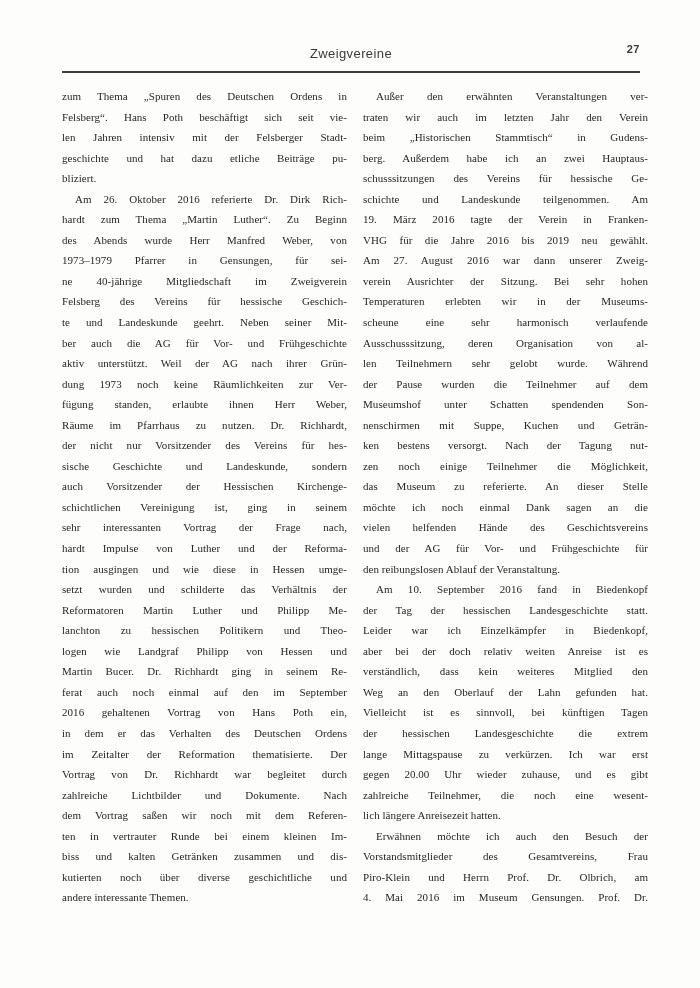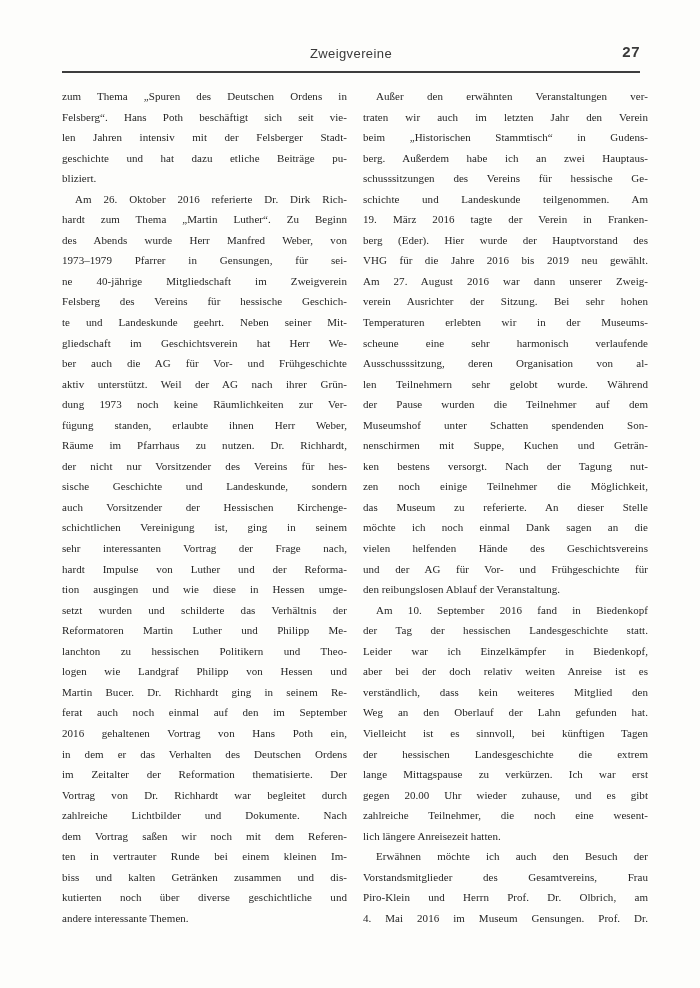--- a/index.html
+++ b/index.html
@@ -17,21 +17,21 @@
     top: 46px; left: 62px; right: 60px;
     text-align: center;
     font-family: "Liberation Sans", sans-serif;
     font-size: 13px;
     letter-spacing: 0.4px;
     color: var(--head, #3a3a3a);
   }
   .page-number {
     position: absolute;
     right: 0; top: -3px;
-    font-size: 15px;
+    font-size: 11px;
     font-weight: bold;
     color: var(--head, #3a3a3a);
     letter-spacing: 0.5px;
   }
   .rule {
     position: absolute;
     top: 71px; left: 62px; right: 60px;
     border-top: 2px solid var(--rule, #3d3d3d);
   }
   .columns {
@@ -72,21 +72,20 @@
         <div class="line">len Jahren intensiv mit der Felsberger Stadt-</div>
         <div class="line">geschichte und hat dazu etliche Beiträge pu-</div>
         <div class="line parend">bliziert.</div>
         <div class="line indent">Am 26. Oktober 2016 referierte Dr. Dirk Rich-</div>
         <div class="line">hardt zum Thema „Martin Luther“. Zu Beginn</div>
         <div class="line">des Abends wurde Herr Manfred Weber, von</div>
         <div class="line">1973–1979 Pfarrer in Gensungen, für sei-</div>
         <div class="line">ne 40-jährige Mitgliedschaft im Zweigverein</div>
         <div class="line">Felsberg des Vereins für hessische Geschich-</div>
         <div class="line">te und Landeskunde geehrt. Neben seiner Mit-</div>
-        <div class="line">gliedschaft im Geschichtsverein hat Herr We-</div>
         <div class="line">ber auch die AG für Vor- und Frühgeschichte</div>
         <div class="line">aktiv unterstützt. Weil der AG nach ihrer Grün-</div>
         <div class="line">dung 1973 noch keine Räumlichkeiten zur Ver-</div>
         <div class="line">fügung standen, erlaubte ihnen Herr Weber,</div>
         <div class="line">Räume im Pfarrhaus zu nutzen. Dr. Richhardt,</div>
         <div class="line">der nicht nur Vorsitzender des Vereins für hes-</div>
         <div class="line">sische Geschichte und Landeskunde, sondern</div>
         <div class="line">auch Vorsitzender der Hessischen Kirchenge-</div>
         <div class="line">schichtlichen Vereinigung ist, ging in seinem</div>
         <div class="line">sehr interessanten Vortrag der Frage nach,</div>
@@ -110,21 +109,20 @@
         <div class="line parend">andere interessante Themen.</div>
       </div>
     <div class="column">
         <div class="line indent">Außer den erwähnten Veranstaltungen ver-</div>
         <div class="line">traten wir auch im letzten Jahr den Verein</div>
         <div class="line">beim „Historischen Stammtisch“ in Gudens-</div>
         <div class="line">berg. Außerdem habe ich an zwei Hauptaus-</div>
         <div class="line">schusssitzungen des Vereins für hessische Ge-</div>
         <div class="line">schichte und Landeskunde teilgenommen. Am</div>
         <div class="line">19. März 2016 tagte der Verein in Franken-</div>
-        <div class="line">berg (Eder). Hier wurde der Hauptvorstand des</div>
         <div class="line">VHG für die Jahre 2016 bis 2019 neu gewählt.</div>
         <div class="line">Am 27. August 2016 war dann unserer Zweig-</div>
         <div class="line">verein Ausrichter der Sitzung. Bei sehr hohen</div>
         <div class="line">Temperaturen erlebten wir in der Museums-</div>
         <div class="line">scheune eine sehr harmonisch verlaufende</div>
         <div class="line">Ausschusssitzung, deren Organisation von al-</div>
         <div class="line">len Teilnehmern sehr gelobt wurde. Während</div>
         <div class="line">der Pause wurden die Teilnehmer auf dem</div>
         <div class="line">Museumshof unter Schatten spendenden Son-</div>
         <div class="line">nenschirmen mit Suppe, Kuchen und Geträn-</div>

